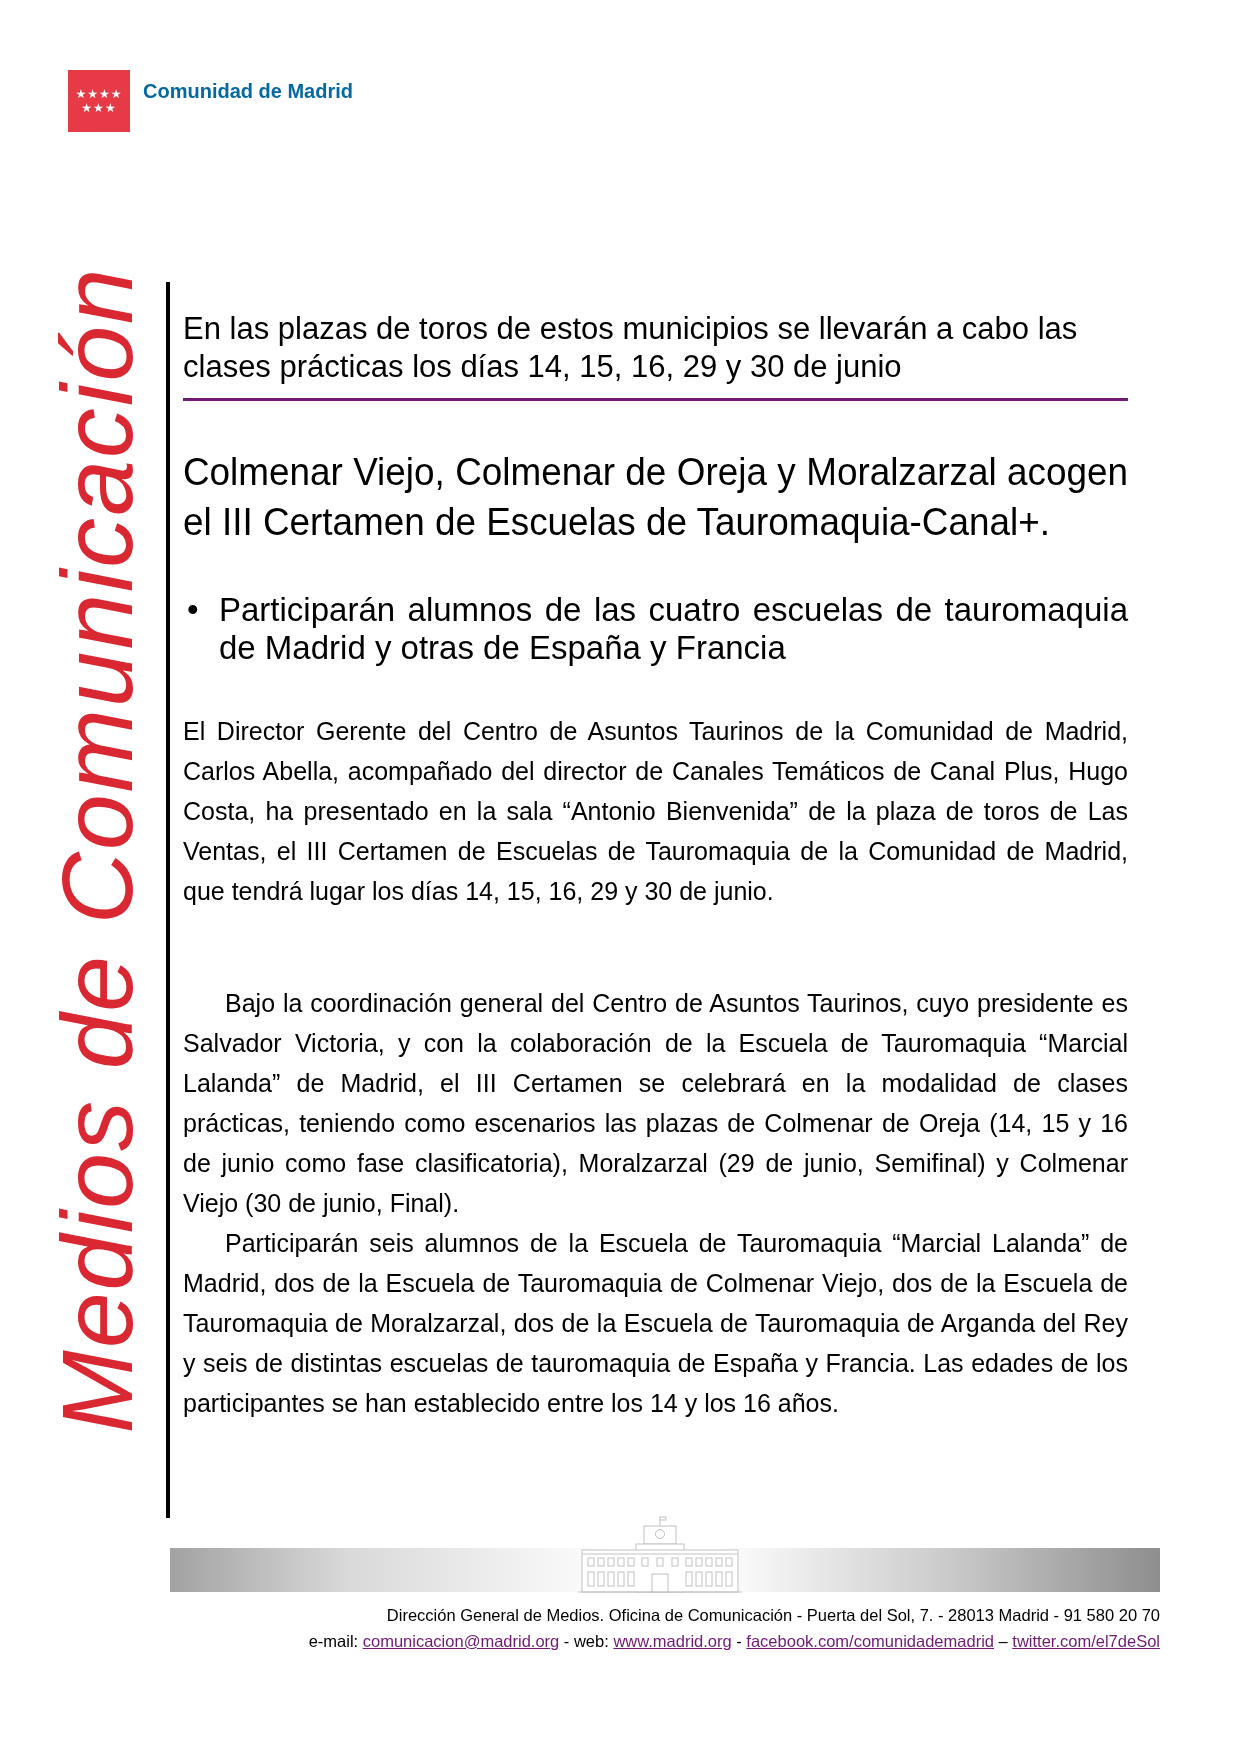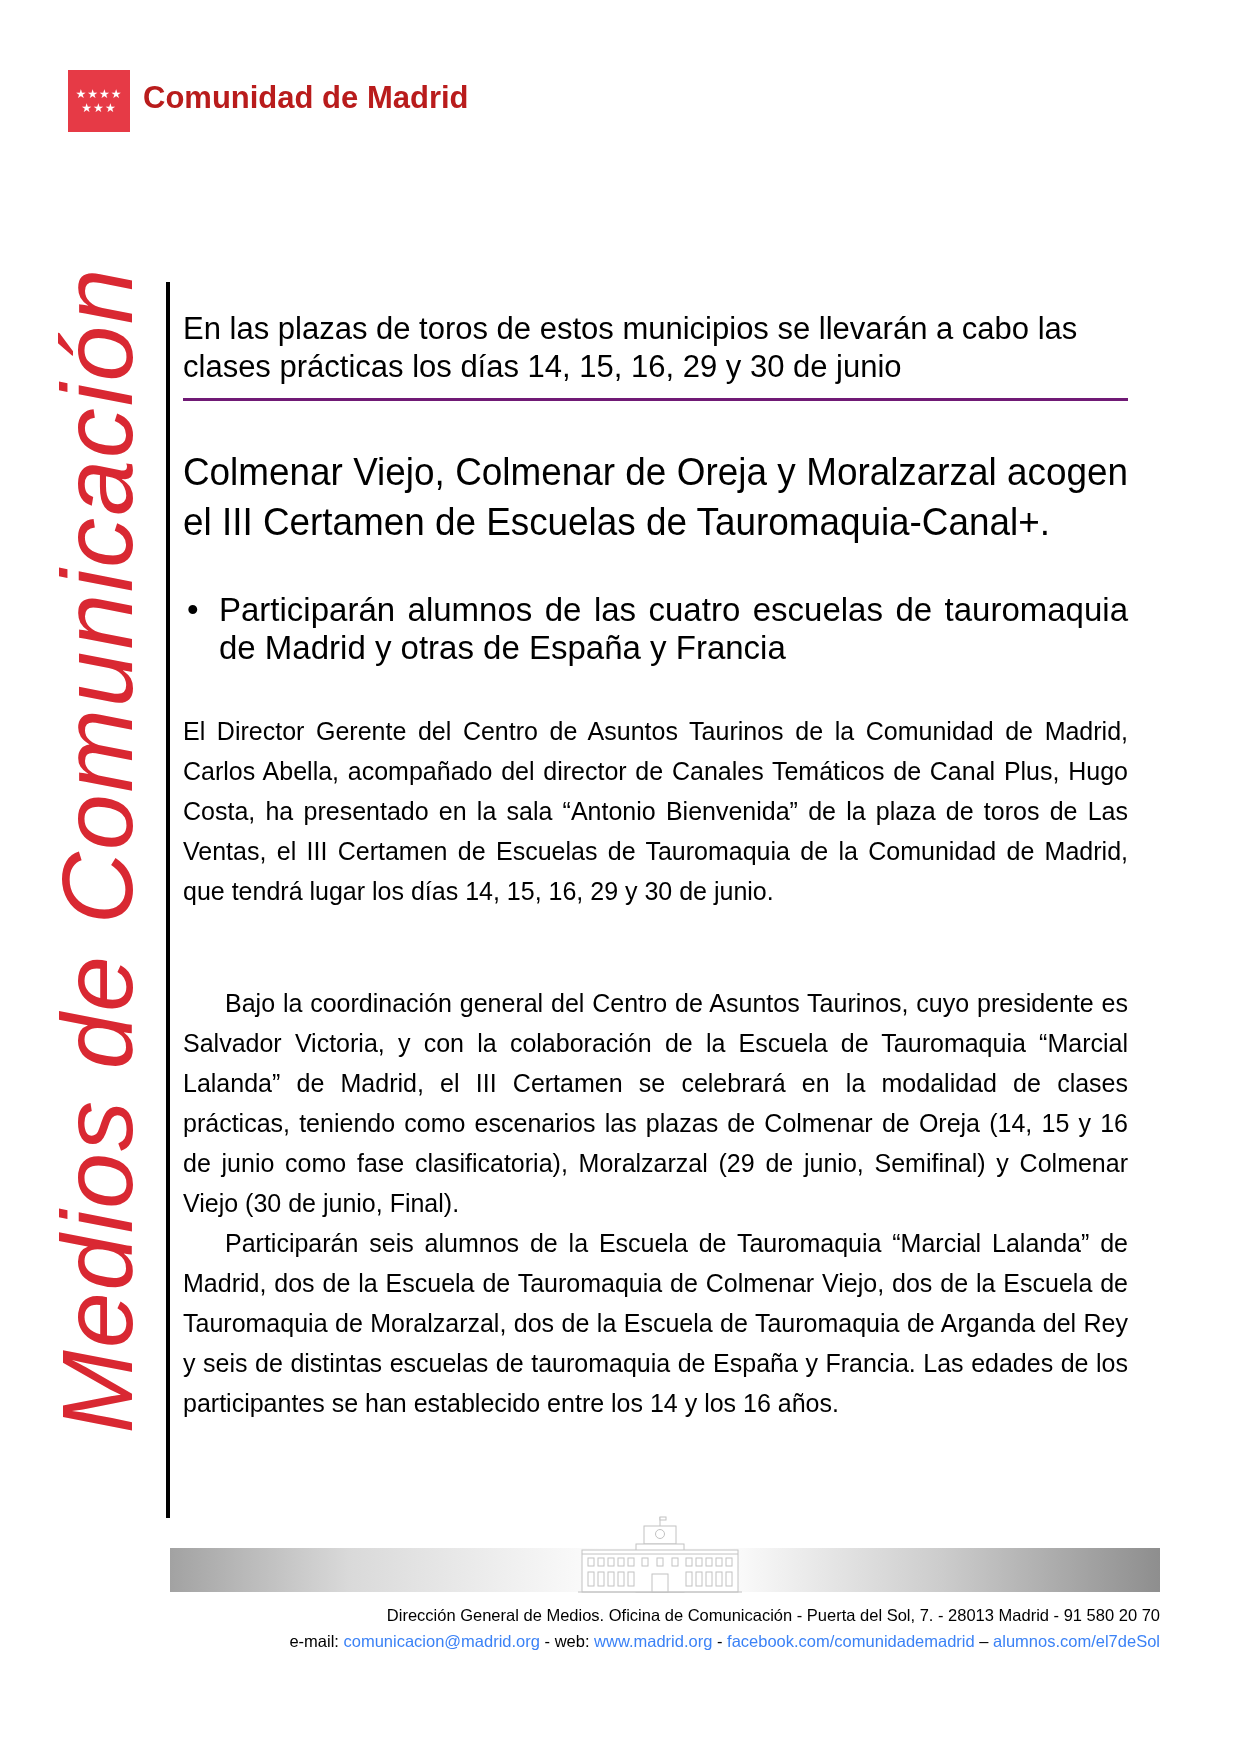--- a/index.html
+++ b/index.html
@@ -9,22 +9,22 @@
   }
 
   
   .flag{
     position:absolute;left:68px;top:70px;width:62px;height:62px;
     background:#e63a46;display:flex;flex-direction:column;align-items:center;
     justify-content:center;gap:1px;
   }
   .stars{color:#ffffff;font-size:12px;line-height:13px;letter-spacing:1px;white-space:nowrap;}
   .brand-name{
-    position:absolute;left:143px;top:80px;font-size:31px;font-weight:bold;
-    color:#b91c1c;letter-spacing:0px;white-space:nowrap;
+    position:absolute;left:143px;top:80px;font-size:20px;font-weight:bold;
+    color:#0369a1;letter-spacing:0px;white-space:nowrap;
   }
 
   
   .sidebar-vertical{
     position:absolute;left:97px;top:850px;
     transform:translate(-50%,-50%) rotate(-90deg);
     white-space:nowrap;font-style:italic;font-size:100px;letter-spacing:2px;
     color:#d92832;
   }
 
@@ -63,21 +63,21 @@
   .gradient-bar{
     position:absolute;left:170px;top:1548px;width:990px;height:44px;
     background:linear-gradient(90deg,#a2a2a2 0%,#d9d9d9 18%,#fdfdfd 44%,#fdfdfd 56%,#cccccc 78%,#8e8e8e 100%);
   }
   .building{position:absolute;left:558px;top:1516px;}
   .footer-lines{
     position:absolute;left:170px;top:1602px;width:990px;text-align:right;
     font-size:16.5px;line-height:26px;
   }
   .footer-lines p{margin:0;}
-  .footer-lines a{color:#3b82f6;cursor:pointer;}
+  .footer-lines a{color:#701a75;text-decoration:underline;cursor:pointer;}
 </style>
 </head>
 <body>
 
 <div class="page">
 
   <div class="flag">
     <div class="stars">★★★★</div>
     <div class="stars">★★★</div>
   </div>
@@ -148,16 +148,16 @@
         <rect x="99" y="42" width="6" height="8"></rect>
         <rect x="114" y="42" width="6" height="8"></rect>
       <rect x="94" y="58" width="16" height="18"></rect>
 
       <line x1="20" y1="76" x2="184" y2="76"></line>
     </g>
   </svg>
 
   <div class="footer-lines">
     <p>Dirección General de Medios. Oficina de Comunicación - Puerta del Sol, 7. - 28013 Madrid - 91 580 20 70</p>
-    <p><span>e-mail: </span><a>comunicacion@madrid.org</a><span> - web: </span><a>www.madrid.org</a><span> - </span><a>facebook.com/comunidademadrid</a><span> – </span><a>alumnos.com/el7deSol</a></p>
+    <p><span>e-mail: </span><a>comunicacion@madrid.org</a><span> - web: </span><a>www.madrid.org</a><span> - </span><a>facebook.com/comunidademadrid</a><span> – </span><a>twitter.com/el7deSol</a></p>
   </div>
 
 </div>
 
 </body></html>

